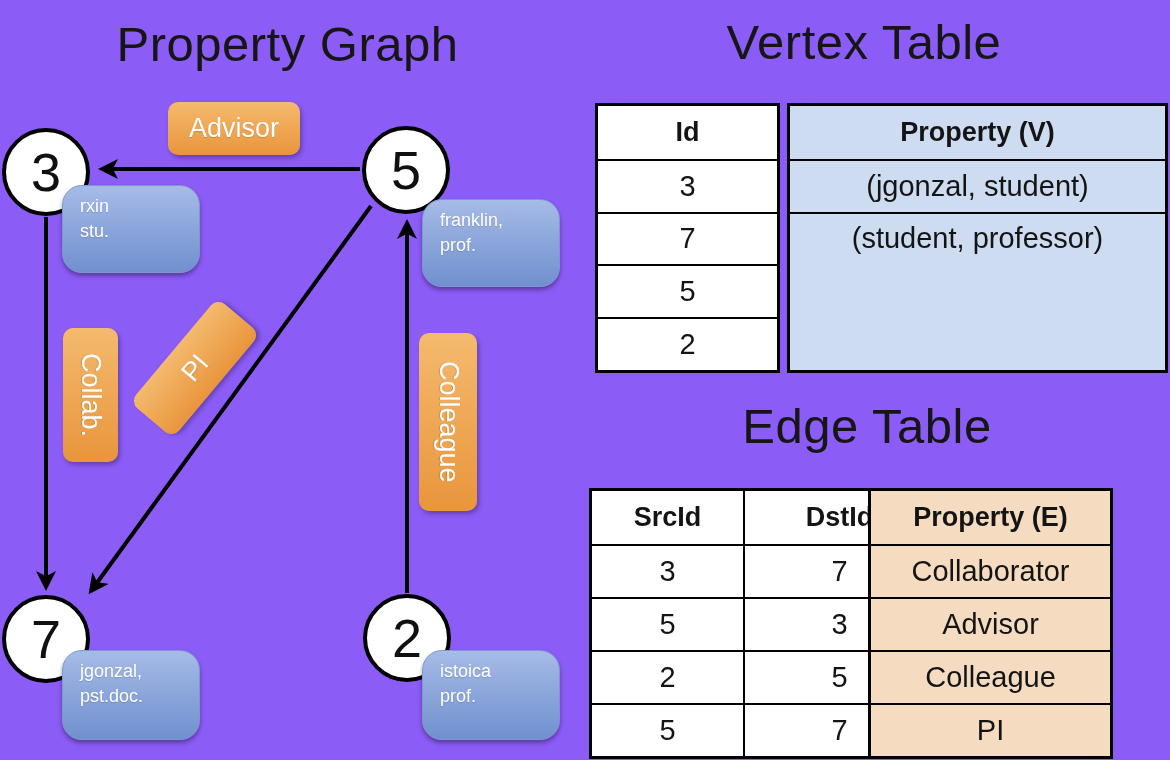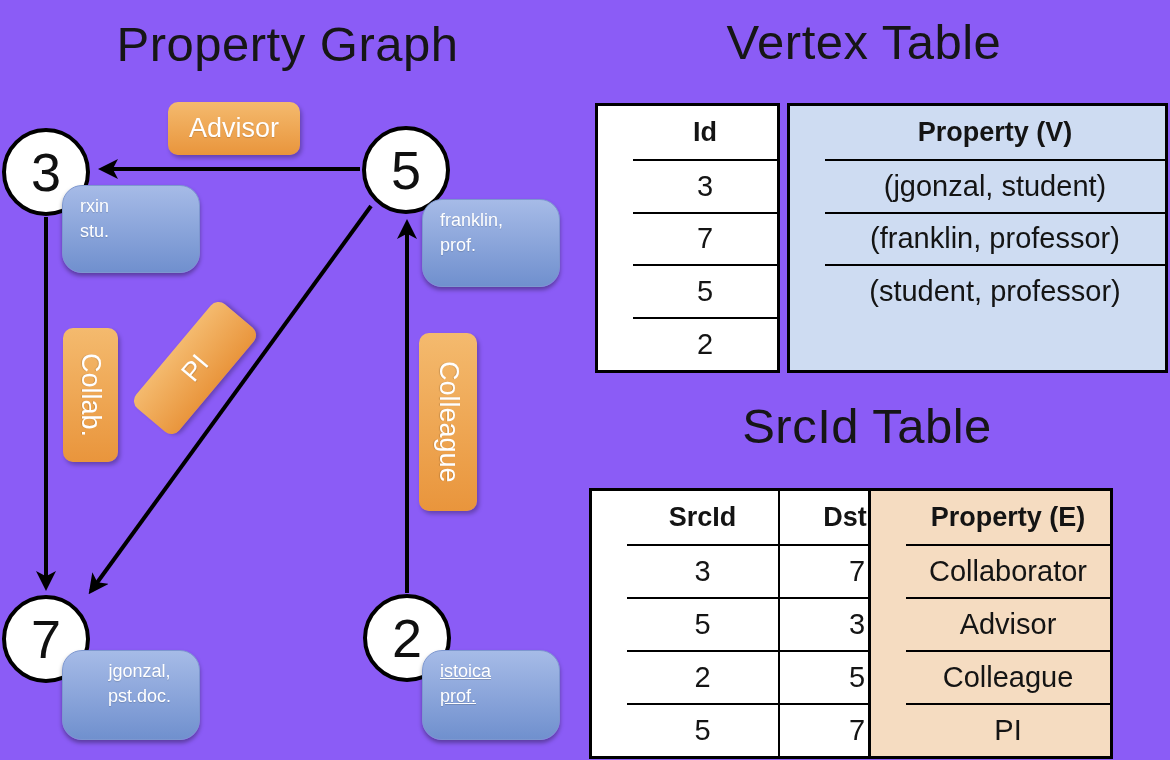--- a/index.html
+++ b/index.html
@@ -36,21 +36,21 @@
   }
   .elabel.vert { writing-mode:vertical-rl; }
   .elabel.tilt { transform:rotate(-50deg); }
   
   .tbl {
     position:absolute; box-sizing:border-box; border:3px solid #000;
     display:grid; grid-template-rows:repeat(5, 1fr); background:#fff;
   }
   .tbl.bluefill  { background:#cedcf2; }
   .tbl.tanfill   { background:#f5dcc1; }
-  .tbl .row { border-top:2px solid #000; display:grid; grid-template-columns:1fr;margin-left:35px; }
+  .tbl .row { border-top:2px solid #000; display:grid; grid-template-columns:1fr; }
   .tbl .row:first-child { border-top:none; }
   .tbl .row.twocol { grid-template-columns:151px 1fr;text-align:right; }
   .cell {
     display:flex; align-items:center; justify-content:center;
     font-size:29px; color:#141414;
   }
   .cell.split { border-left:2px solid #000;padding-left:20px; }
   .hdr .cell { font-weight:bold; font-size:27px; }
   svg.edges { position:absolute; left:0; top:0; }
 </style>
@@ -92,25 +92,25 @@
   </div>
 
   <div class="vprop" style="left:62px; top:185px; width:138px; height:88px;">
     <div>rxin</div>
     <div>stu.</div>
   </div>
   <div class="vprop" style="left:422px; top:185px; width:138px; height:88px;margin-top:14px;">
     <div>franklin,</div>
     <div>prof.</div>
   </div>
-  <div class="vprop" style="left:62px; top:650px; width:138px; height:90px;text-align:center;">
+  <div class="vprop" style="left:62px; top:650px; width:138px; height:90px;">
     <div>jgonzal,</div>
     <div>pst.doc.</div>
   </div>
-  <div class="vprop" style="left:422px; top:650px; width:138px; height:90px;text-decoration:underline;">
+  <div class="vprop" style="left:422px; top:650px; width:138px; height:90px;">
     <div>istoica</div>
     <div>prof.</div>
   </div>
 
   <div class="title" style="left:585px; top:14px; width:558px;">Vertex Table</div>
 
   <div class="tbl" style="left:595px; top:103px; width:185px; height:270px;">
     <div class="row hdr">
       <div class="cell">Id</div>
     </div>
@@ -129,28 +129,25 @@
   </div>
 
   <div class="tbl bluefill" style="left:787px; top:103px; width:381px; height:270px;">
     <div class="row hdr">
       <div class="cell">Property (V)</div>
     </div>
     <div class="row">
       <div class="cell">(jgonzal, student)</div>
     </div>
     <div class="row">
-      <div class="cell">(franklin, professor)</div>
-    </div>
-    <div class="row">
       <div class="cell">(student, professor)</div>
     </div>
   </div>
 
-  <div class="title" style="left:585px; top:398px; width:564px;">SrcId Table</div>
+  <div class="title" style="left:585px; top:398px; width:564px;">Edge Table</div>
 
   <div class="tbl" style="left:589px; top:488px; width:328px; height:271px;">
     <div class="row twocol hdr">
       <div class="cell">SrcId</div>
       <div class="cell split">DstId</div>
     </div>
     <div class="row twocol">
       <div class="cell">3</div>
       <div class="cell split">7</div>
     </div>

